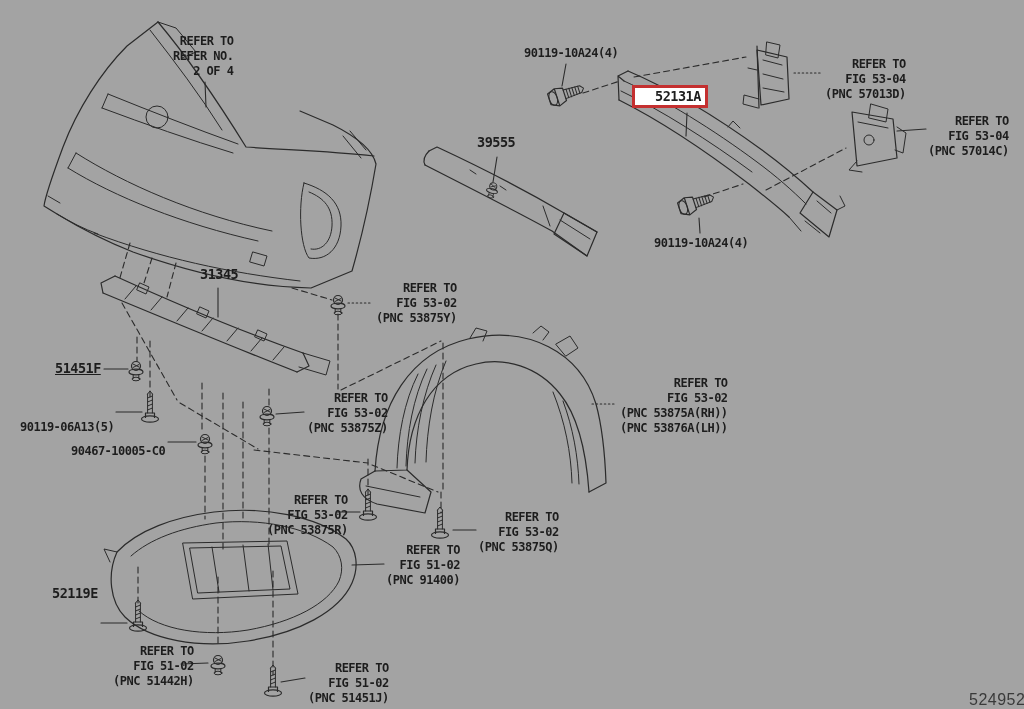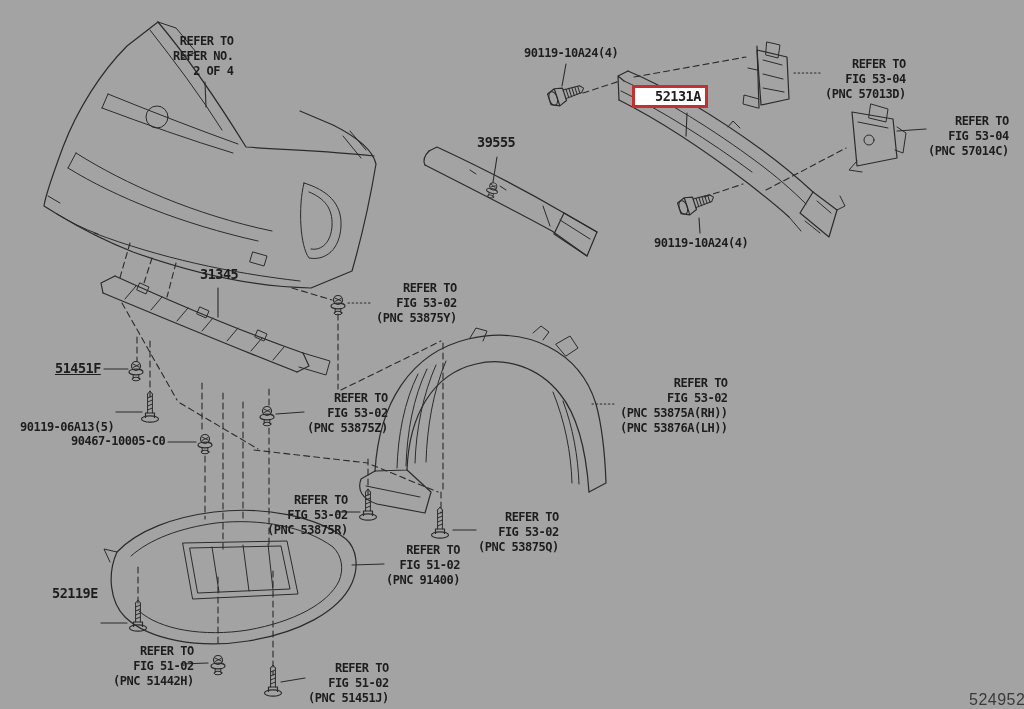--- a/index.html
+++ b/index.html
@@ -199,21 +199,21 @@
       <div class="label" style="left: 825px; top: 57px; color: rgb(29, 29, 29);"><div>REFER TO</div><div>FIG 53-04</div><div>(PNC 57013D)</div></div>
       <div class="label" style="left: 928px; top: 114px; color: rgb(29, 29, 29);"><div>REFER TO</div><div>FIG 53-04</div><div>(PNC 57014C)</div></div>
       <div class="label big" style="left: 477px; top: 134px; color: rgb(29, 29, 29);"><div>39555</div></div>
       <div class="label" style="left: 654px; top: 236px; color: rgb(29, 29, 29);"><div>90119-10A24(4)</div></div>
       <div class="label big" style="left: 200px; top: 266px; color: rgb(29, 29, 29);"><div>31345</div></div>
       <div class="label" style="left: 376px; top: 281px; color: rgb(29, 29, 29);"><div>REFER TO</div><div>FIG 53-02</div><div>(PNC 53875Y)</div></div>
       <div class="label big" style="left: 55px; top: 360px; color: rgb(29, 29, 29); text-decoration: underline;"><div>51451F</div></div>
       <div class="label" style="left: 307px; top: 391px; color: rgb(29, 29, 29);"><div>REFER TO</div><div>FIG 53-02</div><div>(PNC 53875Z)</div></div>
       <div class="label" style="left: 620px; top: 376px; color: rgb(29, 29, 29);"><div>REFER TO</div><div>FIG 53-02</div><div>(PNC 53875A(RH))</div><div>(PNC 53876A(LH))</div></div>
       <div class="label" style="left: 20px; top: 380px; color: rgb(29, 29, 29); margin-top: 40px;"><div>90119-06A13(5)</div></div>
-      <div class="label" style="left: 71px; top: 434px; color: rgb(29, 29, 29);"><div>90467-10005-C0</div></div>
+      <div class="label" style="left: 71px; top: 444px; color: rgb(29, 29, 29);"><div>90467-10005-C0</div></div>
       <div class="label" style="left: 267px; top: 493px; color: rgb(29, 29, 29);"><div>REFER TO</div><div>FIG 53-02</div><div>(PNC 53875R)</div></div>
       <div class="label" style="left: 478px; top: 510px; color: rgb(29, 29, 29);"><div>REFER TO</div><div>FIG 53-02</div><div>(PNC 53875Q)</div></div>
       <div class="label" style="left: 386px; top: 543px; color: rgb(29, 29, 29);"><div>REFER TO</div><div>FIG 51-02</div><div>(PNC 91400)</div></div>
       <div class="label big" style="left: 52px; top: 585px; color: rgb(29, 29, 29);"><div>52119E</div></div>
       <div class="label" style="left: 113px; top: 644px; color: rgb(29, 29, 29);"><div>REFER TO</div><div>FIG 51-02</div><div>(PNC 51442H)</div></div>
       <div class="label" style="left: 308px; top: 661px; color: rgb(29, 29, 29);"><div>REFER TO</div><div>FIG 51-02</div><div>(PNC 51451J)</div></div>
     </div>
 
   <div class="fig-code">524952E</div>
 </div>

